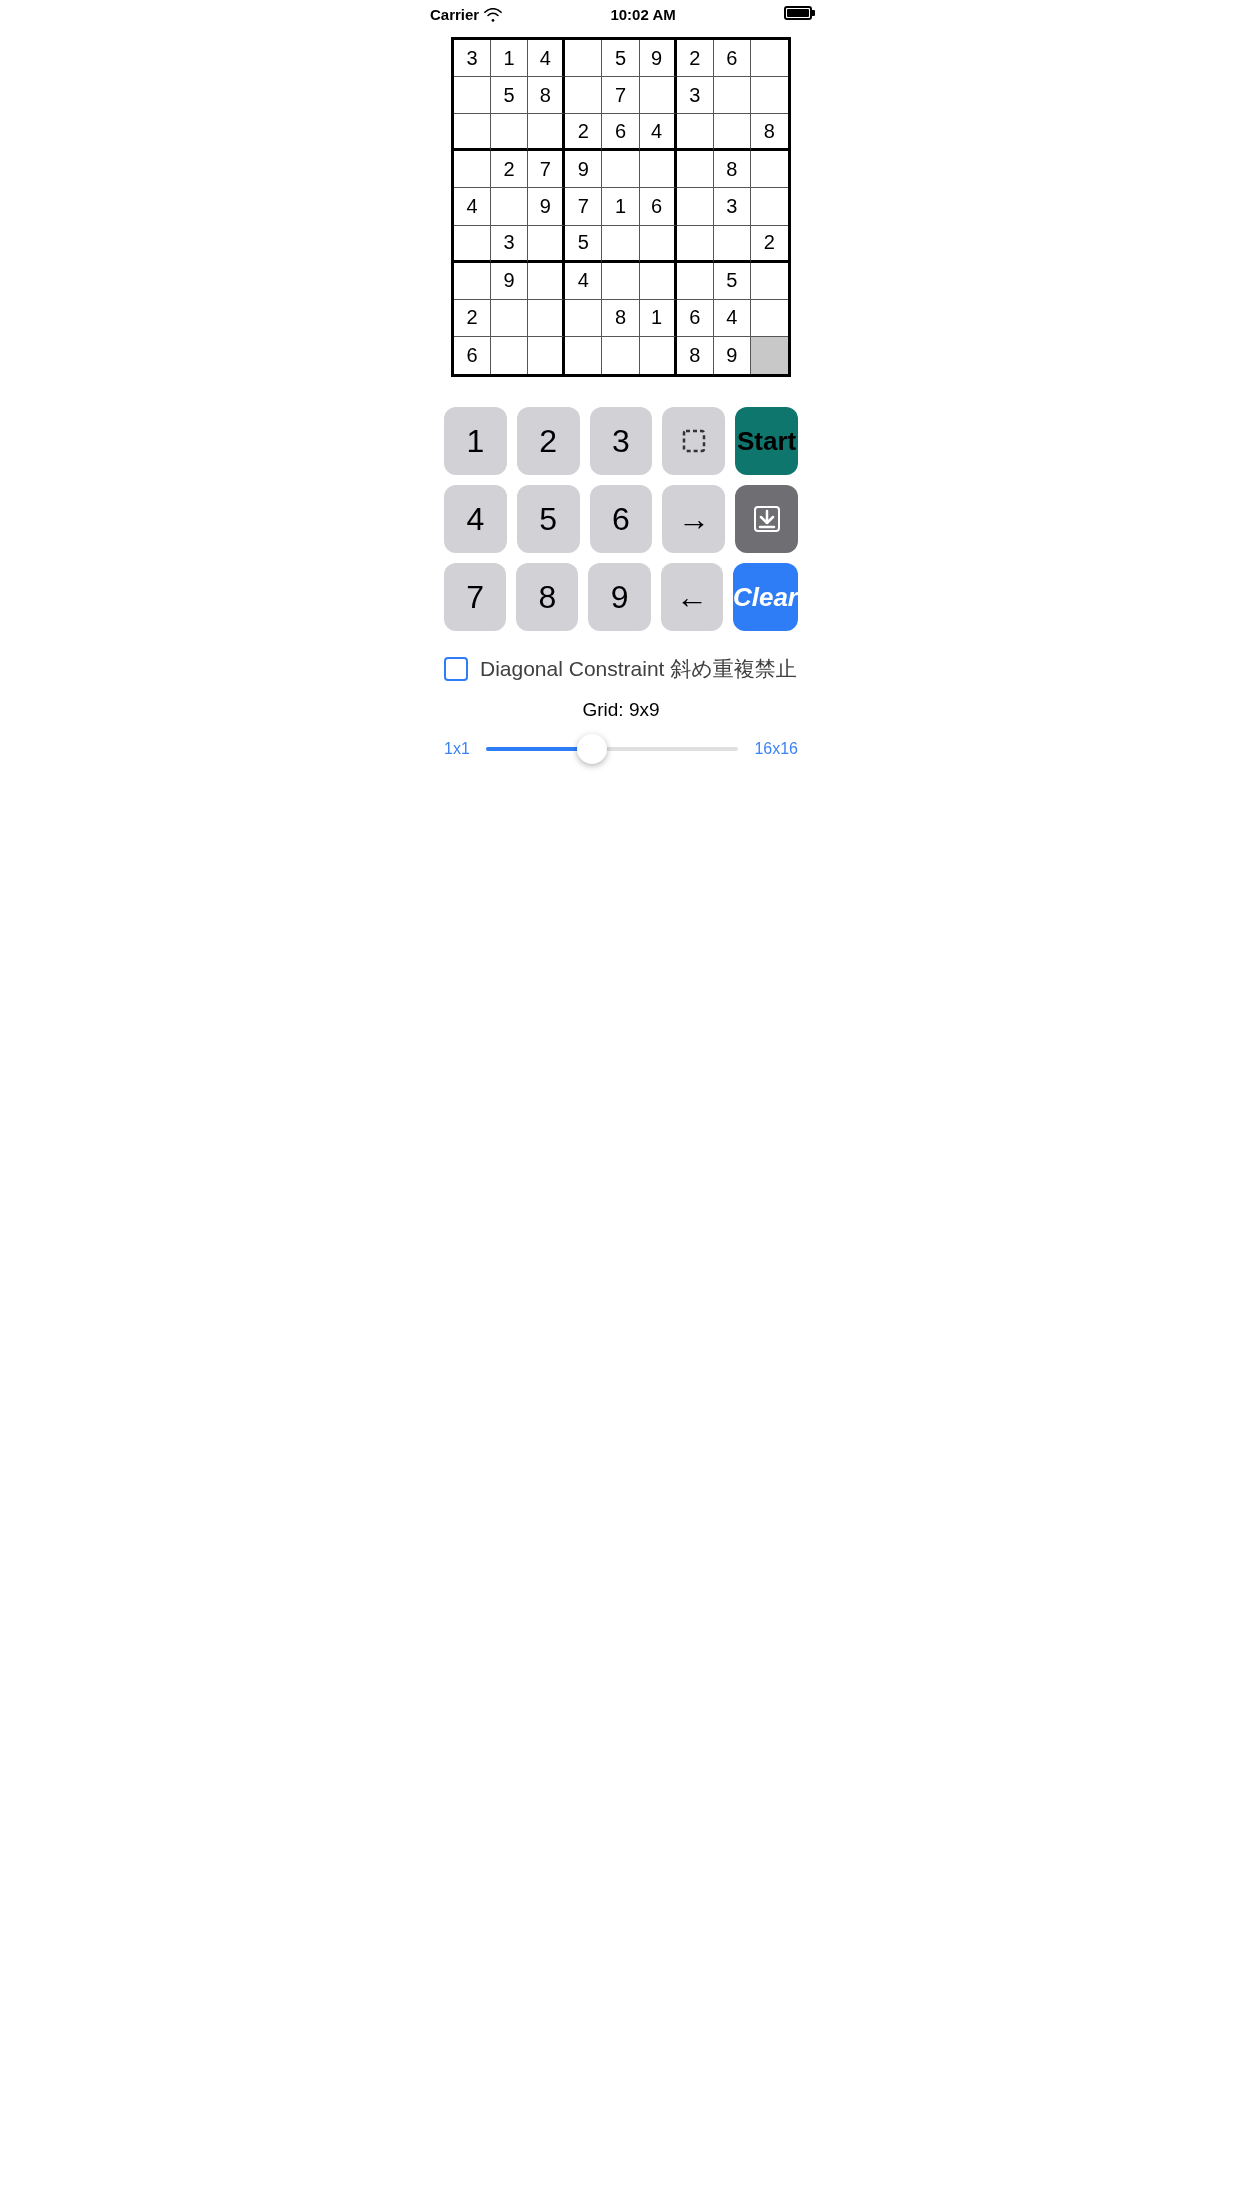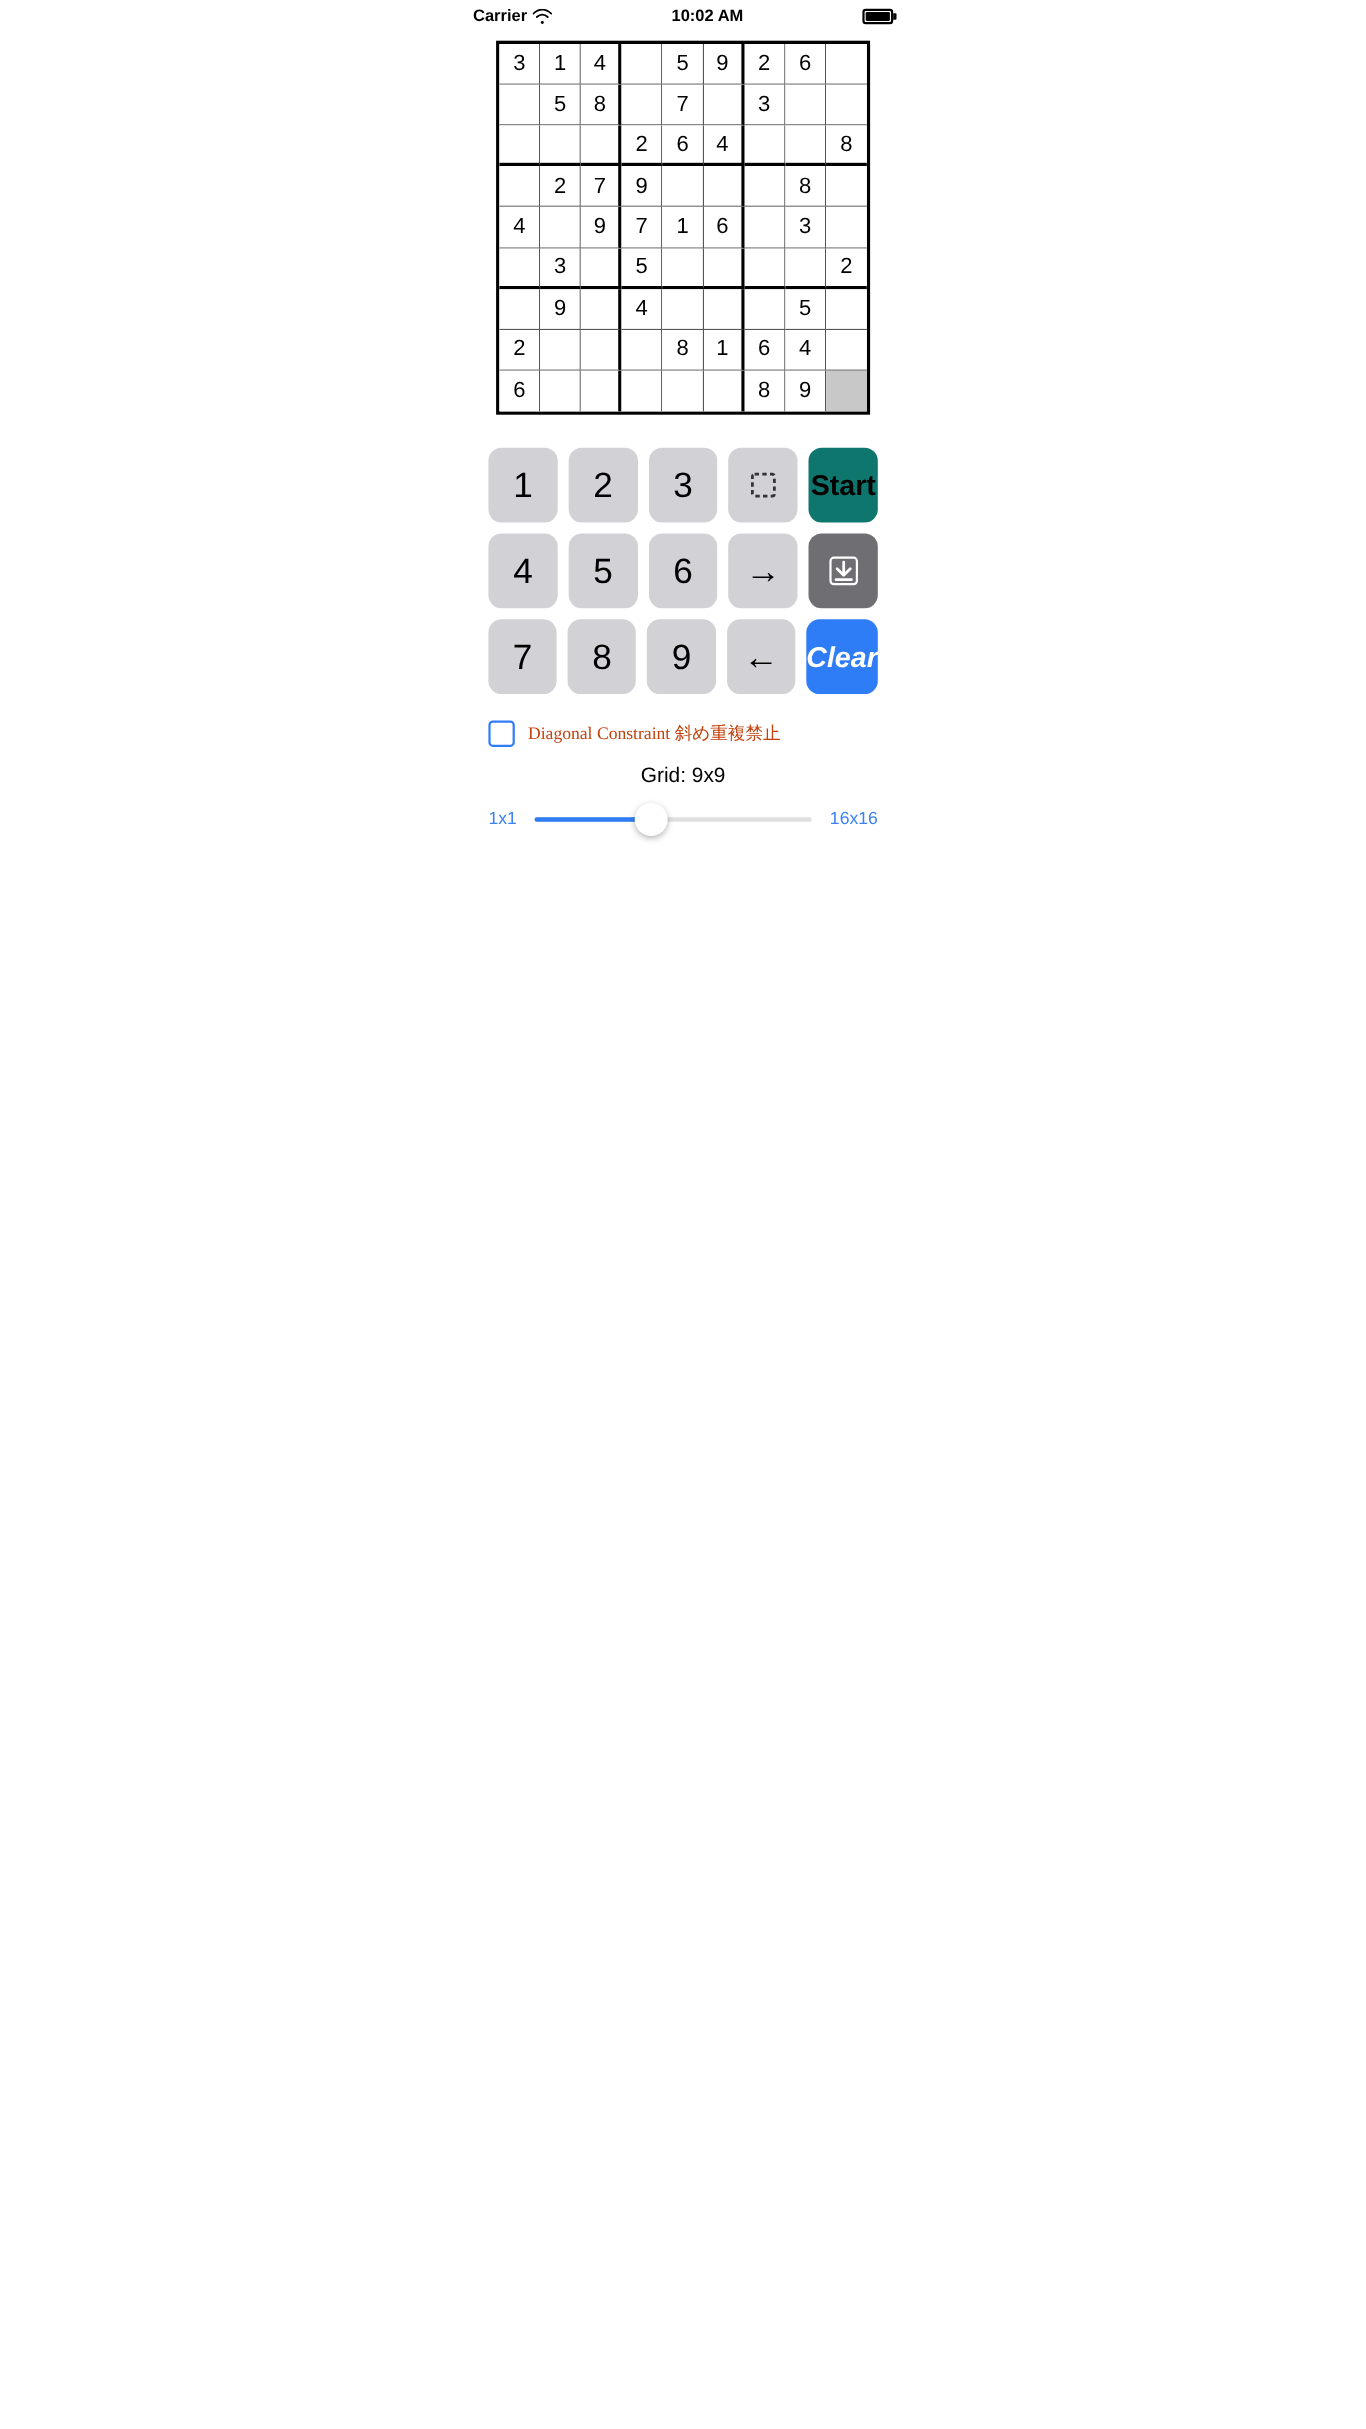--- a/index.html
+++ b/index.html
@@ -11,21 +11,21 @@
       width: 414px;
       min-height: 736px;
       margin: 0 auto;
       overflow-x: hidden;
     }
 
     
     .status-bar {
       display: flex;
       justify-content: space-between;
-      align-items: center;
+      align-items: flex-start;
       padding: 6px 16px 4px;
       font-size: 15px;
       font-weight: 600;
     }
     .status-left { display: flex; align-items: center; gap: 5px; }
     .status-center { font-size: 15px; font-weight: 600; }
     .status-right { display: flex; align-items: center; }
 
     
     .battery {
@@ -182,23 +182,22 @@
     .checkbox {
       width: 24px;
       height: 24px;
       border: 2px solid #2f7df6;
       border-radius: 4px;
       background: #fff;
       flex-shrink: 0;
     }
 
     .options-label {
-      font-size: 16px;
-      color: #c2410c;
-      font-family: Liberation Serif, serif;
+      font-size: 21px;
+      color: #404040;
     }
 
     
     .grid-size-label {
       text-align: center;
       font-size: 19px;
       padding: 10px 0 6px;
       color: #000;
     }
 

